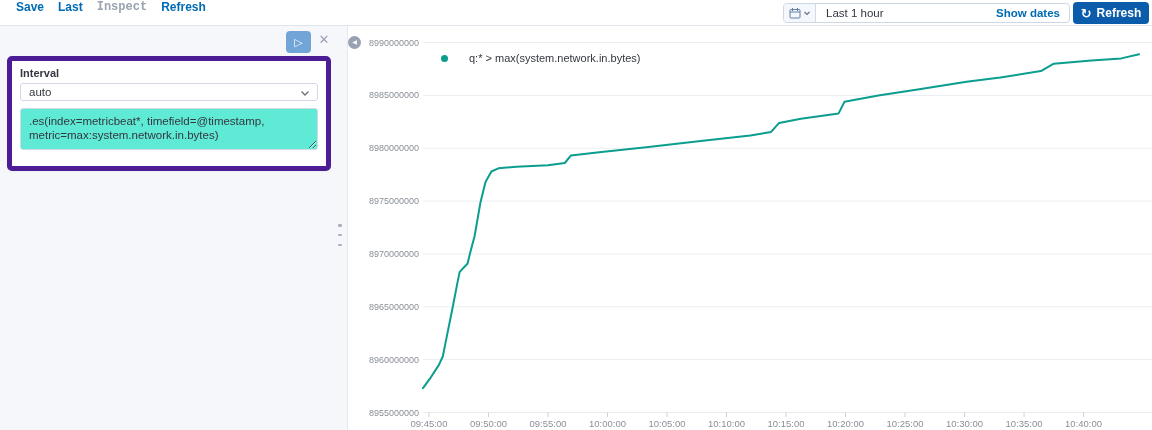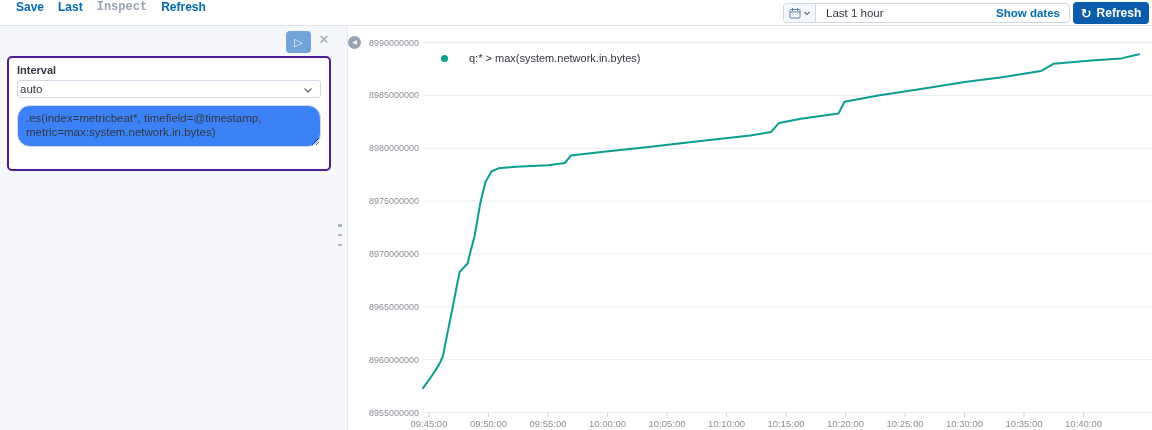--- a/index.html
+++ b/index.html
@@ -27,26 +27,26 @@
   
   .main { display:flex; height:404px; }
 
   .sidebar { position:relative; width:347px; background:#f5f7fa; flex:none; }
   .playbtn { position:absolute; left:286px; top:5px; width:25px; height:22px; border:none; border-radius:4px;
     background:#72a5d7; color:#fff; font-size:11px; display:flex; align-items:center; justify-content:center; cursor:pointer; }
   .closebtn { position:absolute; left:316px; top:6px; width:16px; height:16px; background:none; border:none;
     color:#98a2b3; font-size:13px; line-height:16px; text-align:center; cursor:pointer; }
 
   .editorcard { position:absolute; left:7px; top:30px; width:324px; height:115px; background:#fff;
-    border:2px solid #4c1d95; border-radius:5px; padding:3px 8px 8px 8px; box-shadow:0 1px 2px rgba(100,110,130,.06); }
+    border:5px solid #4c1d95; border-radius:5px; padding:3px 8px 8px 8px; box-shadow:0 1px 2px rgba(100,110,130,.06); }
   .formlabel { font-size:11px; font-weight:700; color:#343741; margin-top:3px; margin-bottom:4px; }
   .selectbox { position:relative; height:18px; border:1px solid #d3dae6; border-radius:3px; background:#fff;
-    display:flex; align-items:center; padding:0 2px; font-size:11.5px; color:#343741; cursor:pointer; margin-bottom:7px; }
+    display:flex; align-items:center; padding:0 8px; font-size:11.5px; color:#343741; cursor:pointer; margin-bottom:7px; }
   .selectbox .chev { position:absolute; right:7px; top:6px; }
-  .exprarea { width:100%; height:42px; border:1px solid #d3dae6; border-radius:13px; background:#3b82f6;
+  .exprarea { width:100%; height:42px; border:1px solid #d3dae6; border-radius:3px; background:#5eead4;
     font-family:inherit; font-size:11.5px; line-height:14px; color:#343741; padding:5px 8px; resize:vertical; }
 
   .resizer { position:absolute; left:336px; top:198px; width:8px; height:22px; display:flex; flex-direction:column;
     align-items:center; justify-content:space-between; cursor:col-resize; }
   .resizer i { width:4px; height:2.5px; background:#aab2bd; border-radius:1px; }
 
   .chartpane { position:relative; flex:1; background:#fff; border-left:1px solid #e5e9f0; }
   .collapsebtn { position:absolute; left:0px; top:10px; width:13px; height:13px; border:none; border-radius:50%;
     background:#98a2b3; color:#fff; font-size:6px; line-height:13px; text-align:center; padding:0; cursor:pointer; }
   .legend { position:absolute; left:77px; top:26px; display:flex; align-items:center; gap:21px; cursor:pointer;margin-left:16px; }

